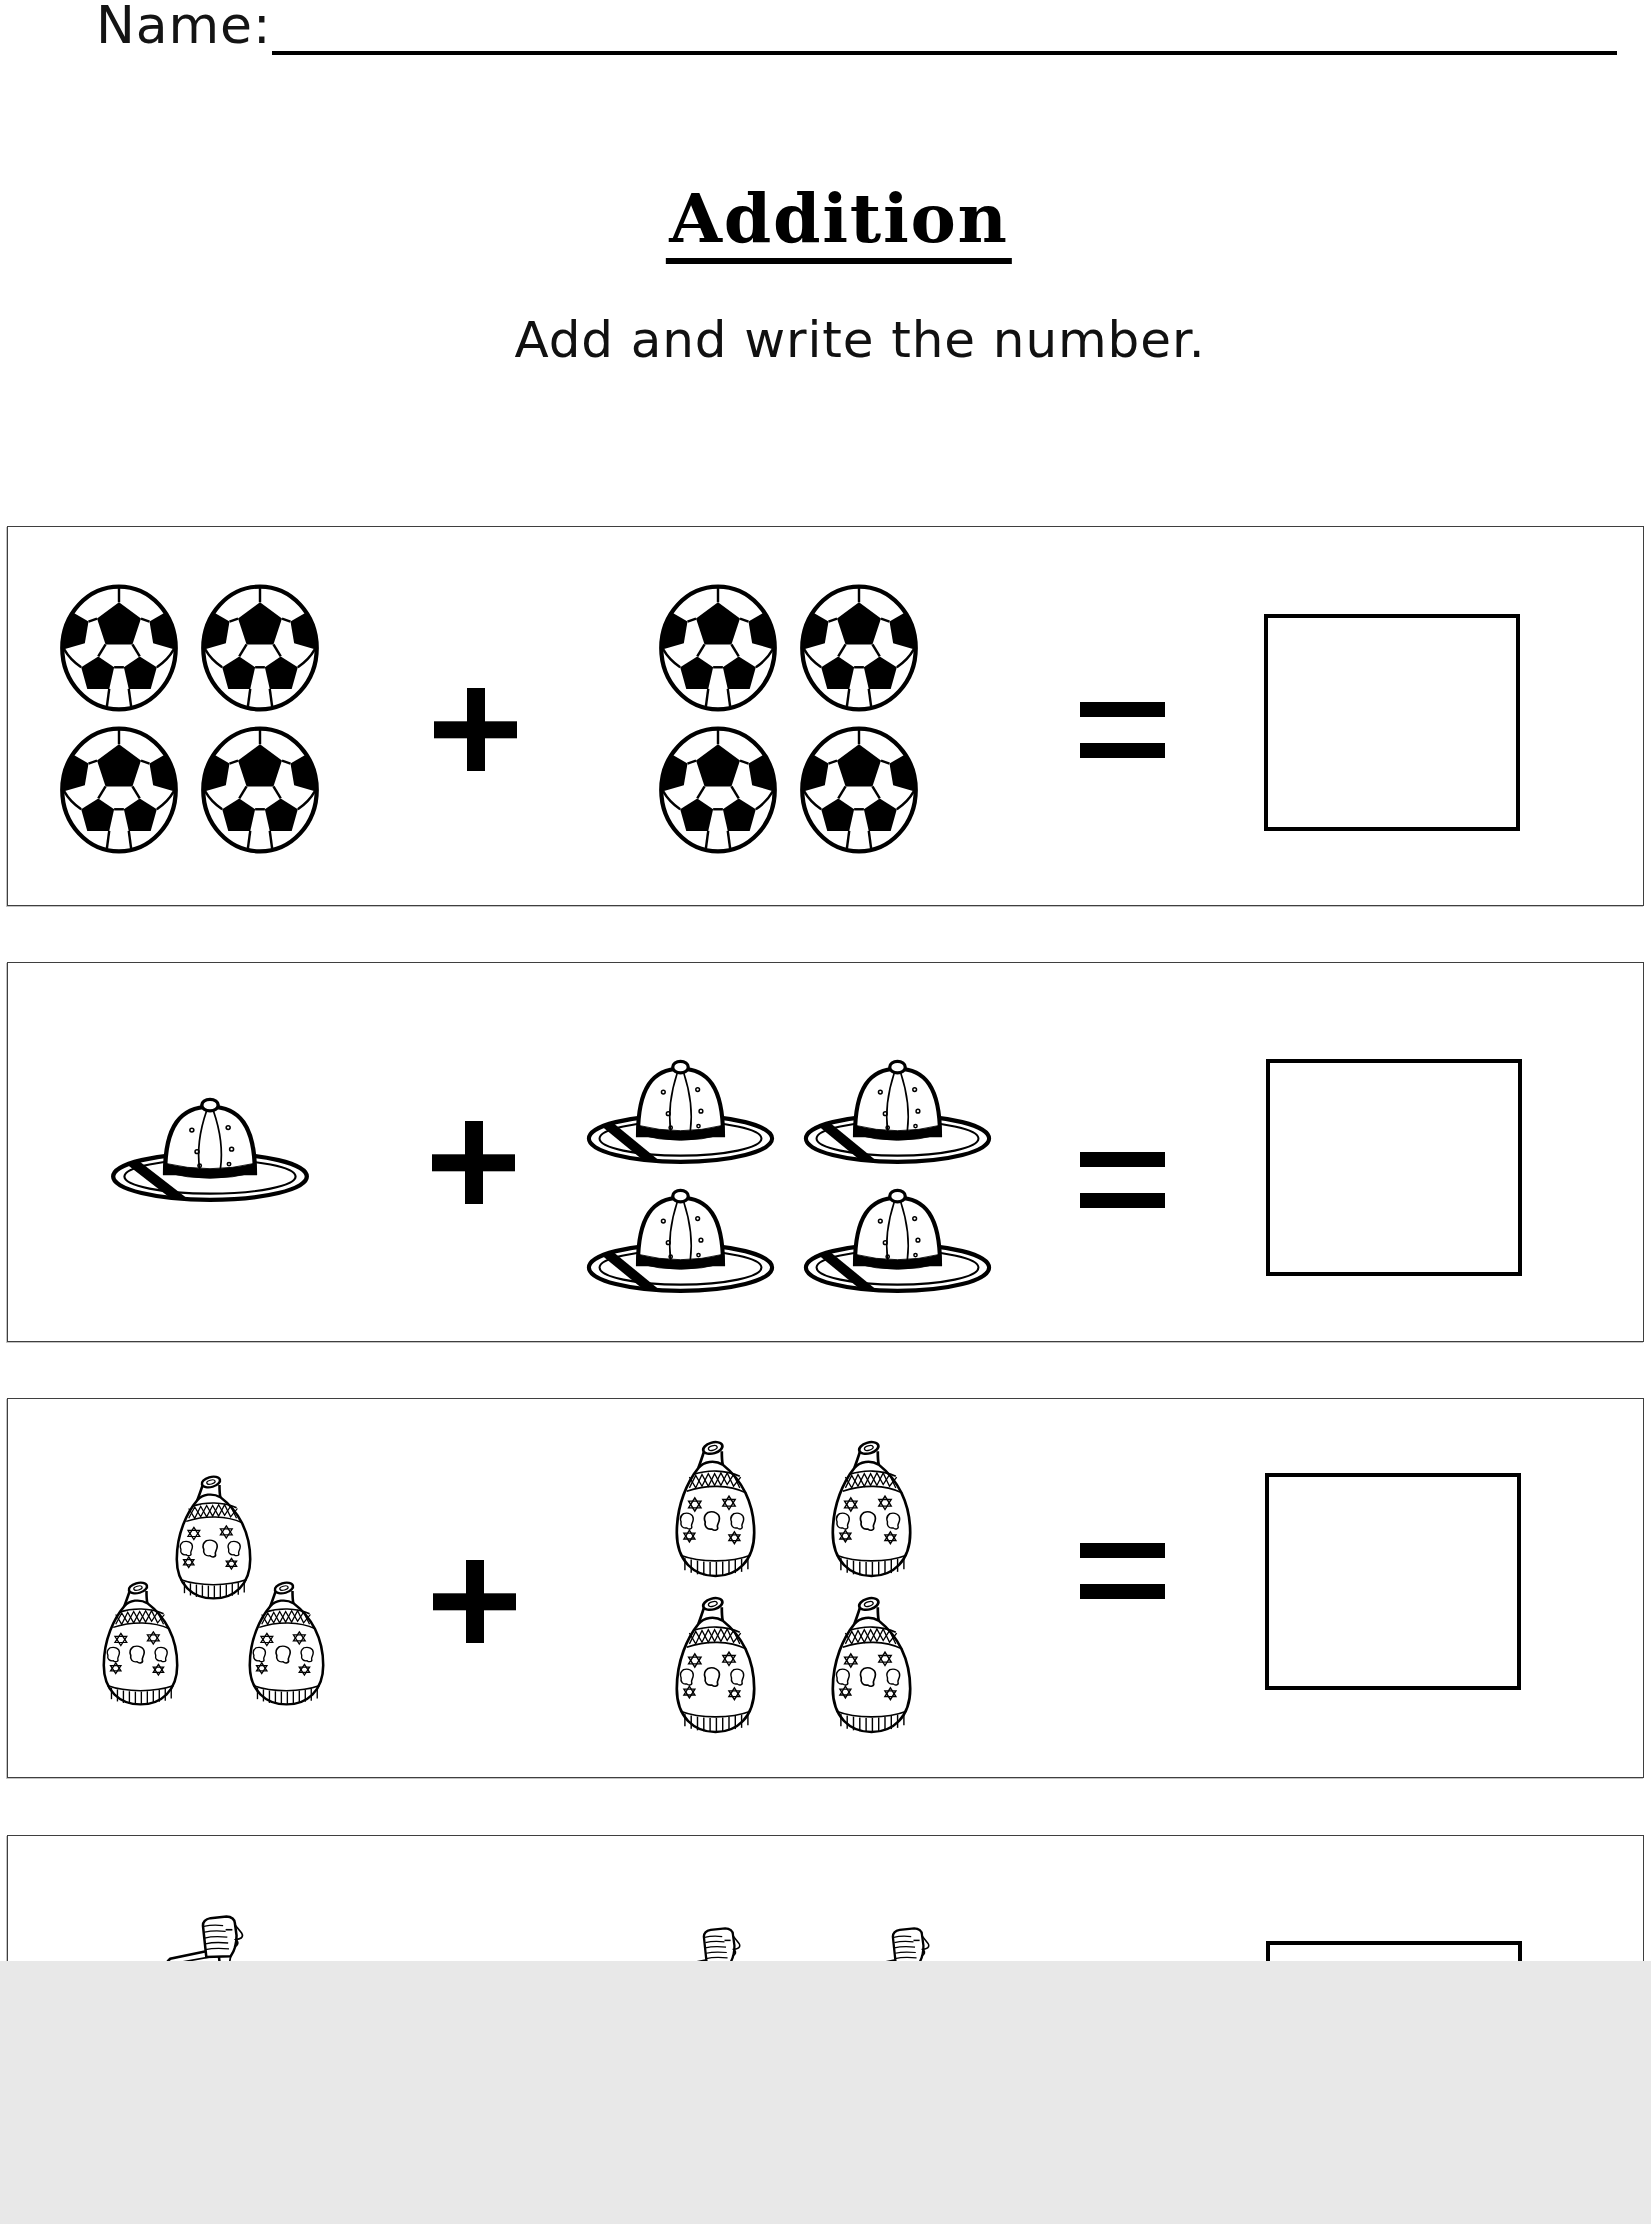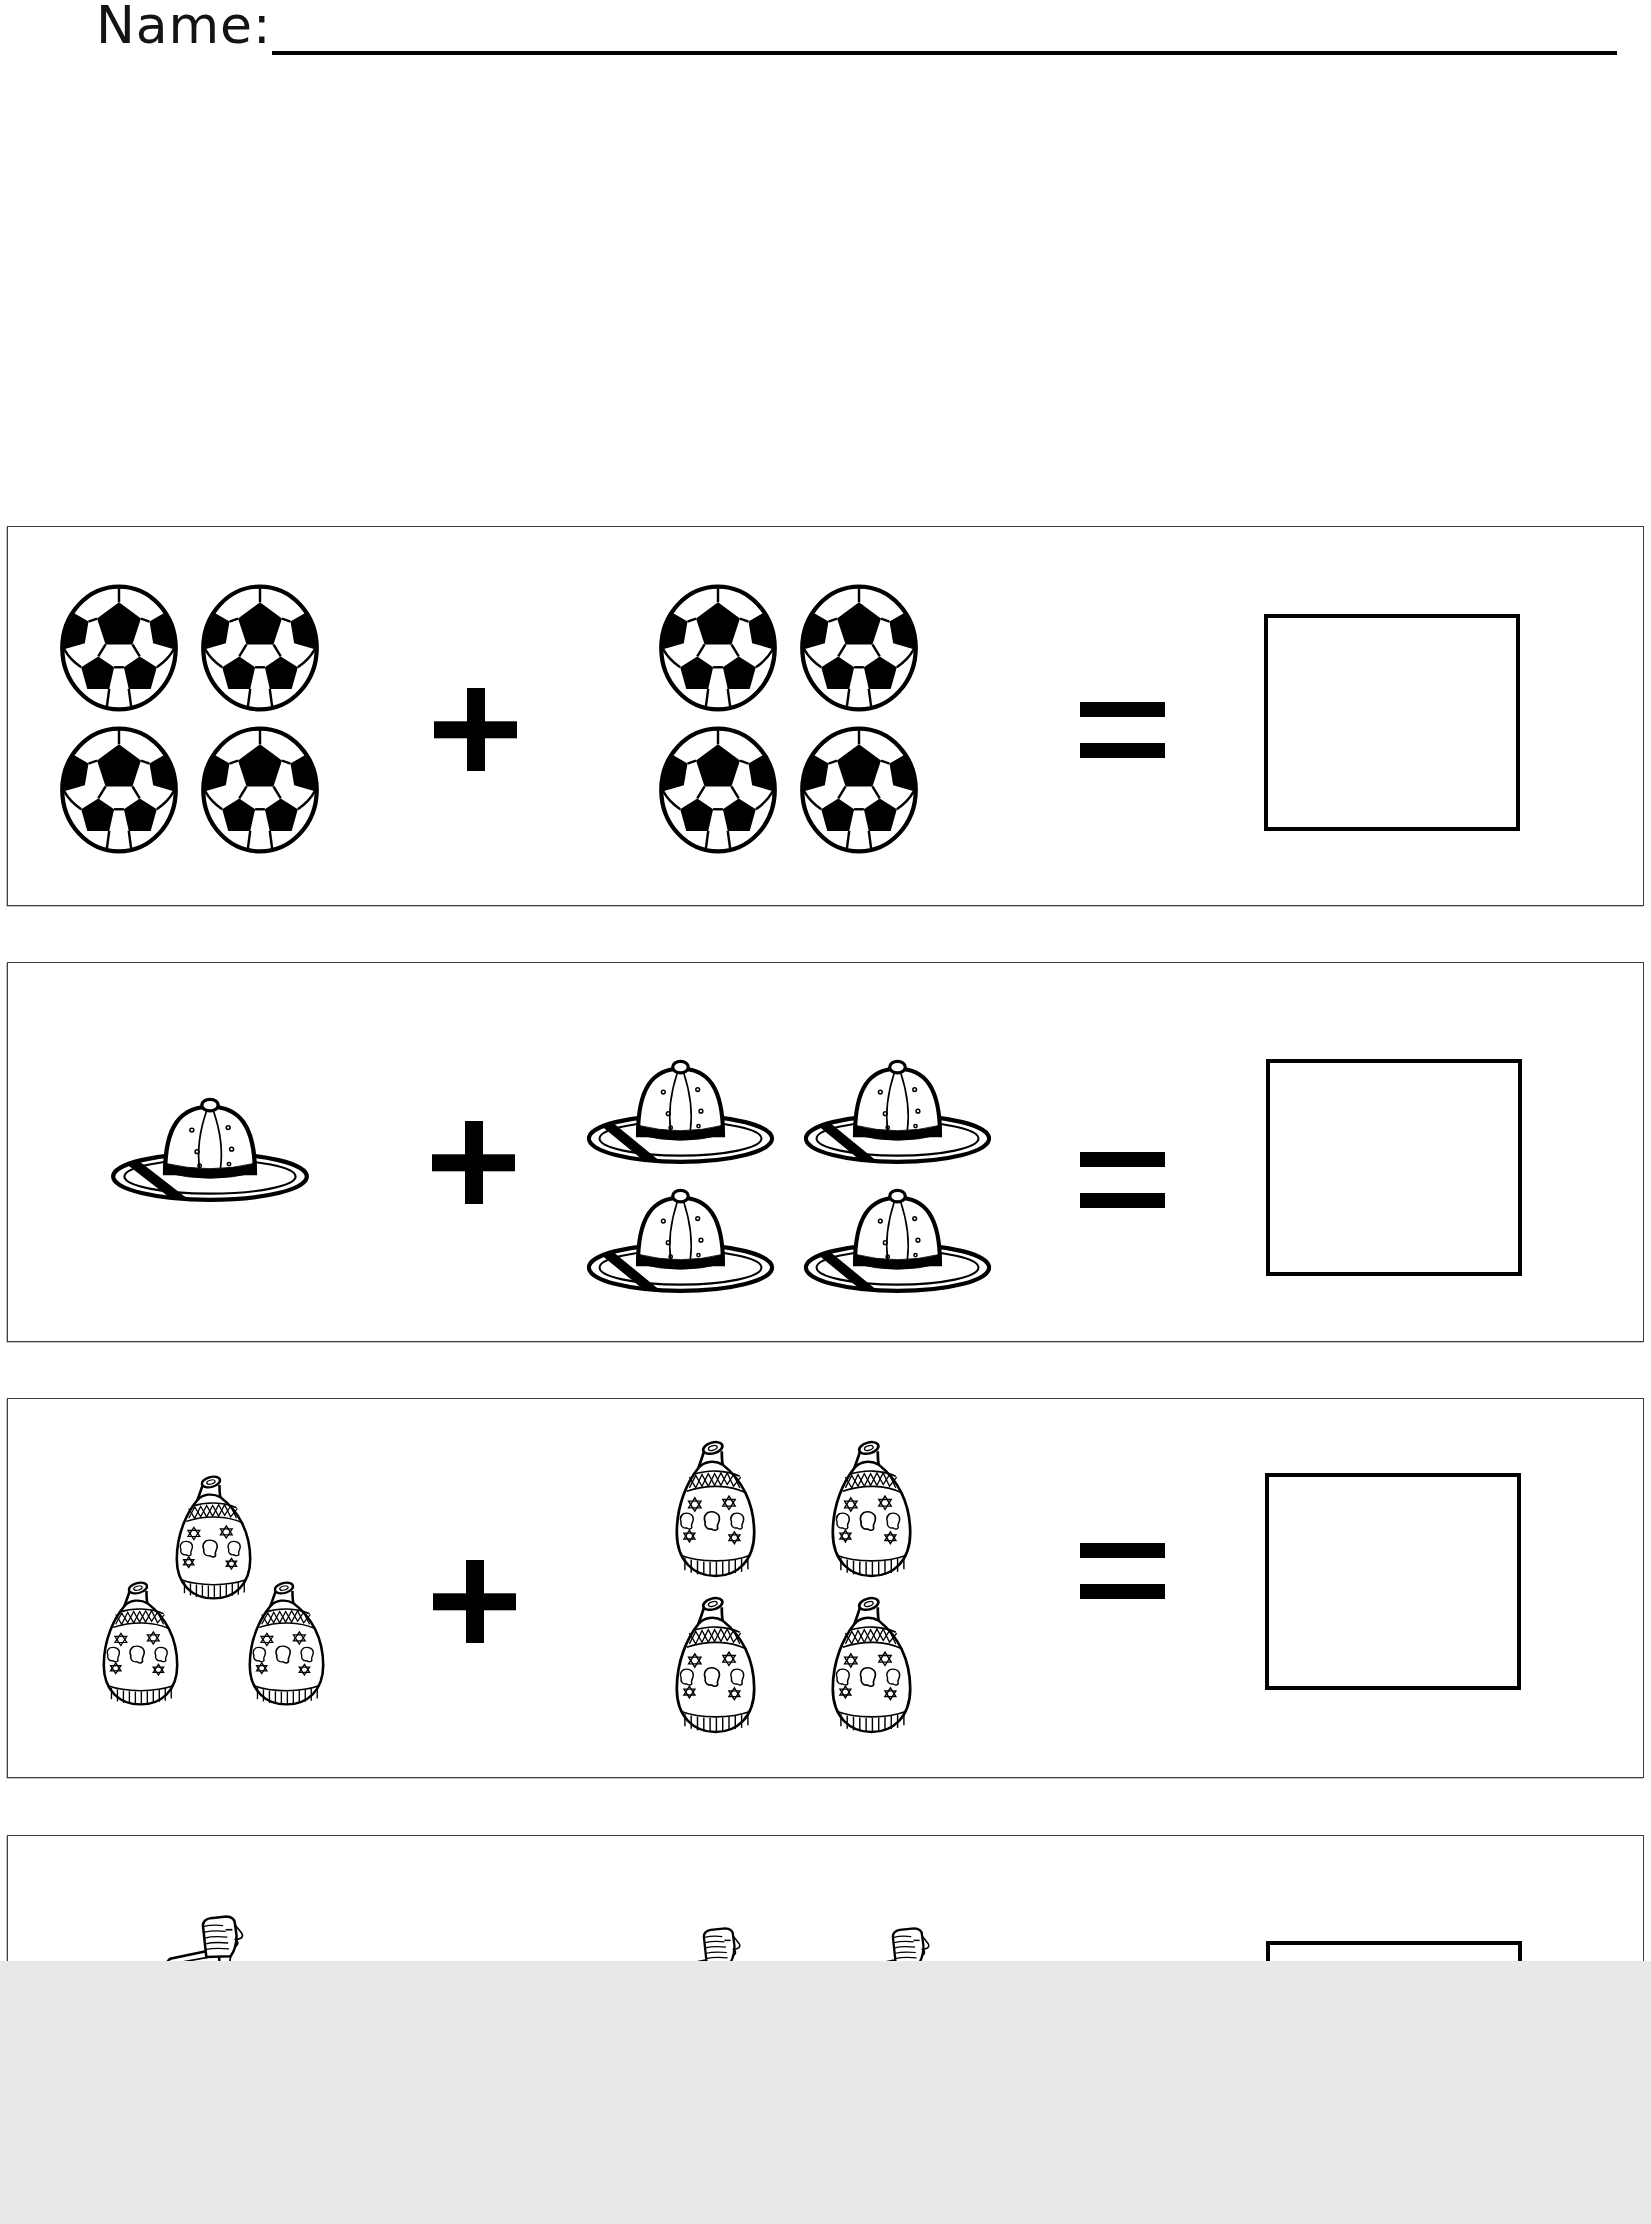--- a/index.html
+++ b/index.html
@@ -177,20 +177,22 @@
         <path d="M97,43 C105,41 114,41 125,42"></path>
       </g>
       <path d="M127,51 C124,68 121,82 120,95" fill="none" stroke="#000" stroke-width="2"></path>
     </g>
   </defs>
 </svg>
 
 <div class="page">
   <span class="name-label">Name:</span>
   <div class="name-line"></div>
+  <h1 class="title">Addition</h1>
+  <p class="subtitle">Add and write the number.</p>
   <div id="rows">
       <div class="problem-row" style="left: 7px; top: 526px; width: 1637px; height: 380px;">
         <div class="group" style="left: 50px; top: 56px; width: 262px; height: 272px;">
           <svg viewBox="0 0 100 108" preserveAspectRatio="none" class="item-svg" style="left: 0px; top: 0px; width: 122px; height: 130px;">
             <use href="#icon-soccer-ball"></use>
           </svg>
           <svg viewBox="0 0 100 108" preserveAspectRatio="none" class="item-svg" style="left: 141px; top: 0px; width: 122px; height: 130px;">
             <use href="#icon-soccer-ball"></use>
           </svg>
           <svg viewBox="0 0 100 108" preserveAspectRatio="none" class="item-svg" style="left: 0px; top: 142px; width: 122px; height: 130px;">

